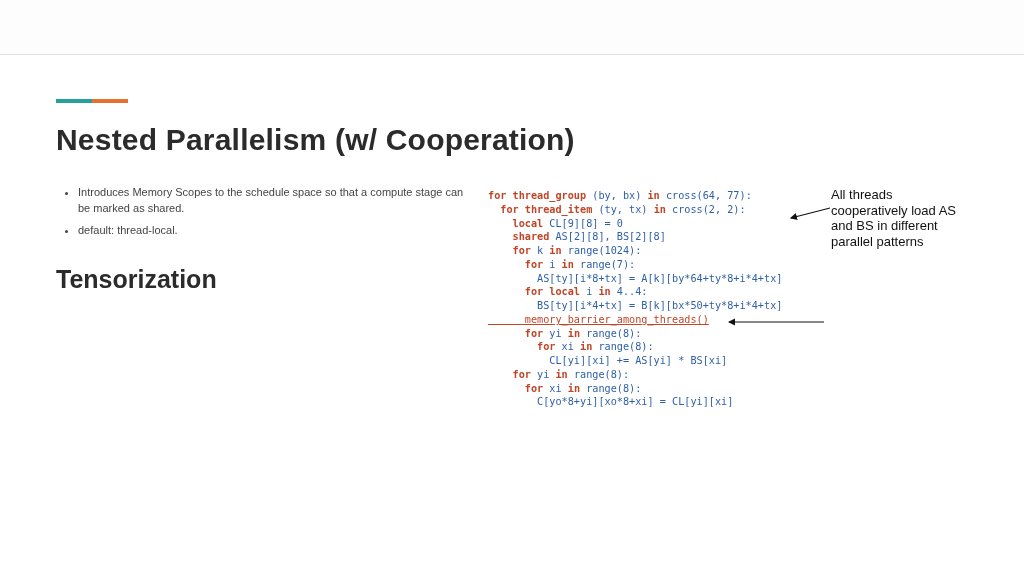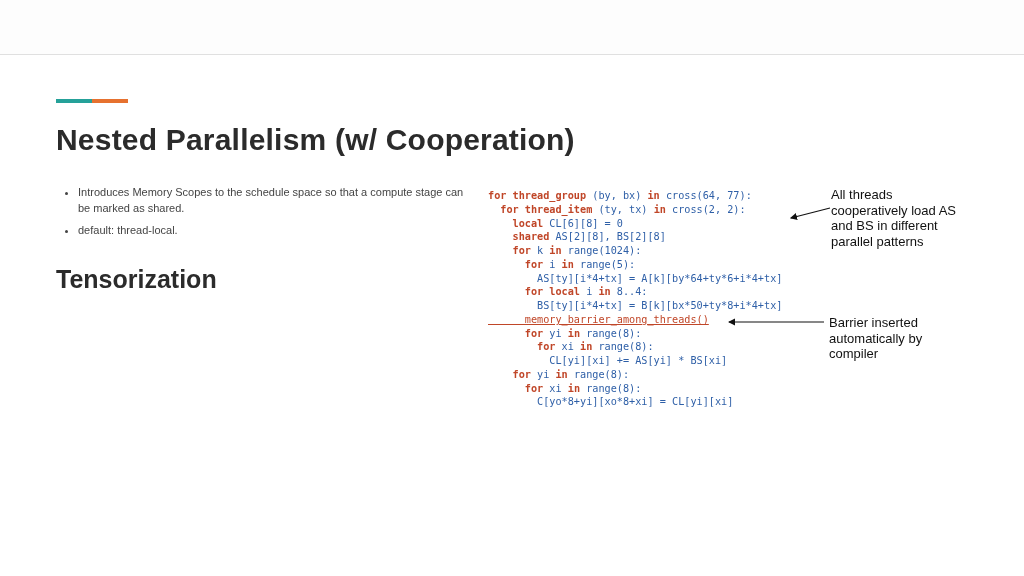--- a/index.html
+++ b/index.html
@@ -112,38 +112,37 @@
         <li>default: thread-local.</li>
       </ul>
 
       <h2 class="subhead">Tensorization</h2>
 
     </div>
 
     <div class="right-col">
 <pre class="code"><span class="kw">for thread_group</span><span> (by, bx) </span><span class="kw">in</span><span> cross(64, 77):</span>
 <span class="kw">  for thread_item</span><span> (ty, tx) </span><span class="kw">in</span><span> cross(2, 2):</span>
-<span class="kw">    local</span><span> CL[6][8] = 0</span>
+<span class="kw">    local</span><span> CL[9][8] = 0</span>
 <span class="kw">    shared</span><span> AS[2][8], BS[2][8]</span>
 <span class="kw">    for</span><span> k </span><span class="kw">in</span><span> range(1024):</span>
-<span class="kw">      for</span><span> i </span><span class="kw">in</span><span> range(5):</span>
-<span>        AS[ty][i*4+tx] = A[k][by*64+ty*6+i*4+tx]</span>
-<span class="kw">      for local</span><span> i </span><span class="kw">in</span><span> 8..4:</span>
+<span class="kw">      for</span><span> i </span><span class="kw">in</span><span> range(7):</span>
+<span>        AS[ty][i*8+tx] = A[k][by*64+ty*8+i*4+tx]</span>
+<span class="kw">      for local</span><span> i </span><span class="kw">in</span><span> 4..4:</span>
 <span>        BS[ty][i*4+tx] = B[k][bx*50+ty*8+i*4+tx]</span>
 <span class="fn">      memory_barrier_among_threads()</span>
 <span class="kw">      for</span><span> yi </span><span class="kw">in</span><span> range(8):</span>
 <span class="kw">        for</span><span> xi </span><span class="kw">in</span><span> range(8):</span>
 <span>          CL[yi][xi] += AS[yi] * BS[xi]</span>
 <span class="kw">    for</span><span> yi </span><span class="kw">in</span><span> range(8):</span>
 <span class="kw">      for</span><span> xi </span><span class="kw">in</span><span> range(8):</span>
 <span>        C[yo*8+yi][xo*8+xi] = CL[yi][xi]</span></pre>
 
       <div class="annot" style="left:343px; top:2px; width:130px;">All threads cooperatively load AS and BS in different parallel patterns</div>
 
-      <div class="annot" style="left:341px; top:130px; width:110px;">Barrier inserted automatically by compiler</div>
 
       <svg class="arrow" style="left:300px; top:18px;" width="48" height="20">
         <defs>
             <marker id="ah1" markerWidth="6" markerHeight="6" refX="5" refY="3" orient="auto">
           <path d="M0,0 L6,3 L0,6 Z" fill="#111"></path>
             </marker>
           </defs>
         <line x1="42" y1="5" x2="3" y2="15" stroke="#111" stroke-width="1.2" marker-end="url(#ah1)"></line>
       </svg>
 

